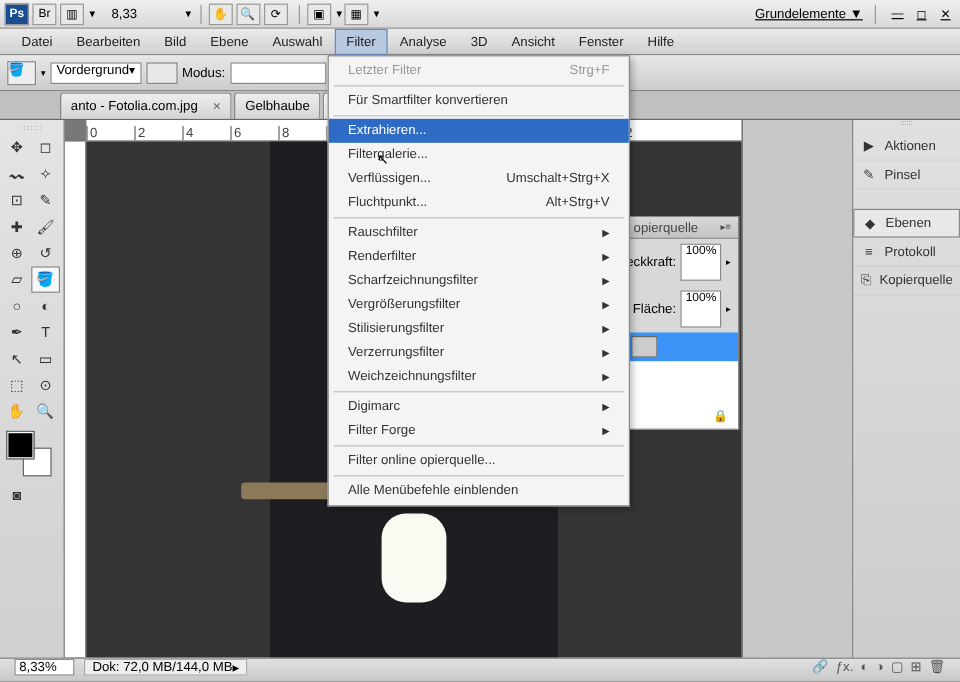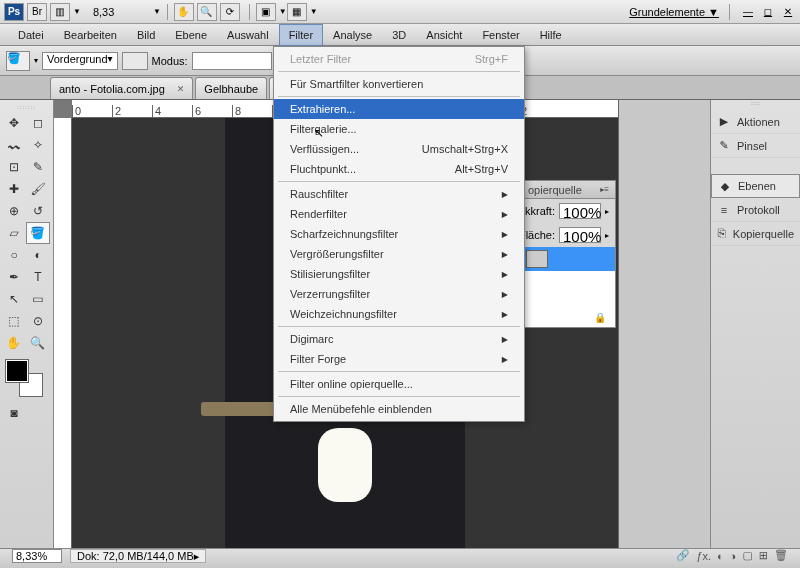--- a/index.html
+++ b/index.html
@@ -40,21 +40,21 @@
 .ruler-v { position:absolute; top:18px; left:0; width:18px; bottom:0; background:#fff; border-right:1px solid #666;}
 .canvas { position:absolute; top:18px; left:18px; right:0; bottom:0; background:#343434; display:flex; justify-content:center;}
 .img { width:240px; height:100%; background:#1e1e22; position:relative;}
 .branch{ position:absolute; top:66%; left:-10%; right:-10%; height:14px; background:#8a7a5a; border-radius:3px;}
 .bird { position:absolute; top:72%; left:50%; transform:translateX(-50%); width:54px; height:74px; background:#fafaf2; border-radius:20px;}
 .panels { width:182px; background:#c8c8c8; display:flex; border-left:1px solid #666;}
 .panel-content { flex:1; }
 .panel-strip { width:90px; background:linear-gradient(#e0e0e0,#ccc); border-left:1px solid #888;}
 .ph { height:18px; background:linear-gradient(#d8d8d8,#c4c4c4); border-bottom:1px solid #888; display:flex; align-items:center; padding:0 6px; font-size:10px; color:#444; gap:5px;}
 .panel-row{ padding:4px 6px; display:flex; align-items:center; justify-content:flex-end; gap:4px; font-size:10px;}
-.panel-row .val{ width:42px; height:16px; background:#fff; border:1px solid #888; padding:0 3px; font-size:15px; text-align:right;}
+.panel-row .val{ width:42px; height:31px; background:#fff; border:1px solid #888; padding:0 3px; font-size:10px; text-align:right;}
 .layers-body{ background:#fff; height:80px; position:relative;}
 .layer-active{ height:24px; background:#3b93f7; display:flex; align-items:center; padding:0 4px; gap:4px; color:#fff;}
 .layer-active .thumb{width:22px;height:18px;background:#ccc;border:1px solid #666;}
 .lock-row{position:absolute;bottom:4px;right:8px;font-size:10px;color:#666;}
 .pstrip-item{ height:24px; display:flex; align-items:center; gap:6px; padding:0 6px; cursor:pointer; font-size:10px; color:#333; border-bottom:1px solid rgba(0,0,0,0.05);}
 .pstrip-item.active{ background:#e8e8e8; border:1px solid #888;}
 .pstrip-item .ic{width:14px;text-align:center;}
 .dropdown { position:absolute; top:46px; left:273px; width:252px; background:#f4f4f4; border:1px solid #888; box-shadow:2px 2px 6px rgba(0,0,0,0.3); z-index:100; padding:2px 0;}
 .dropdown .item{ height:20px; display:flex; align-items:center; padding:0 16px; font-size:11px; color:#333; cursor:pointer; justify-content:space-between;}
 .dropdown .item.disabled{ color:#999;}

